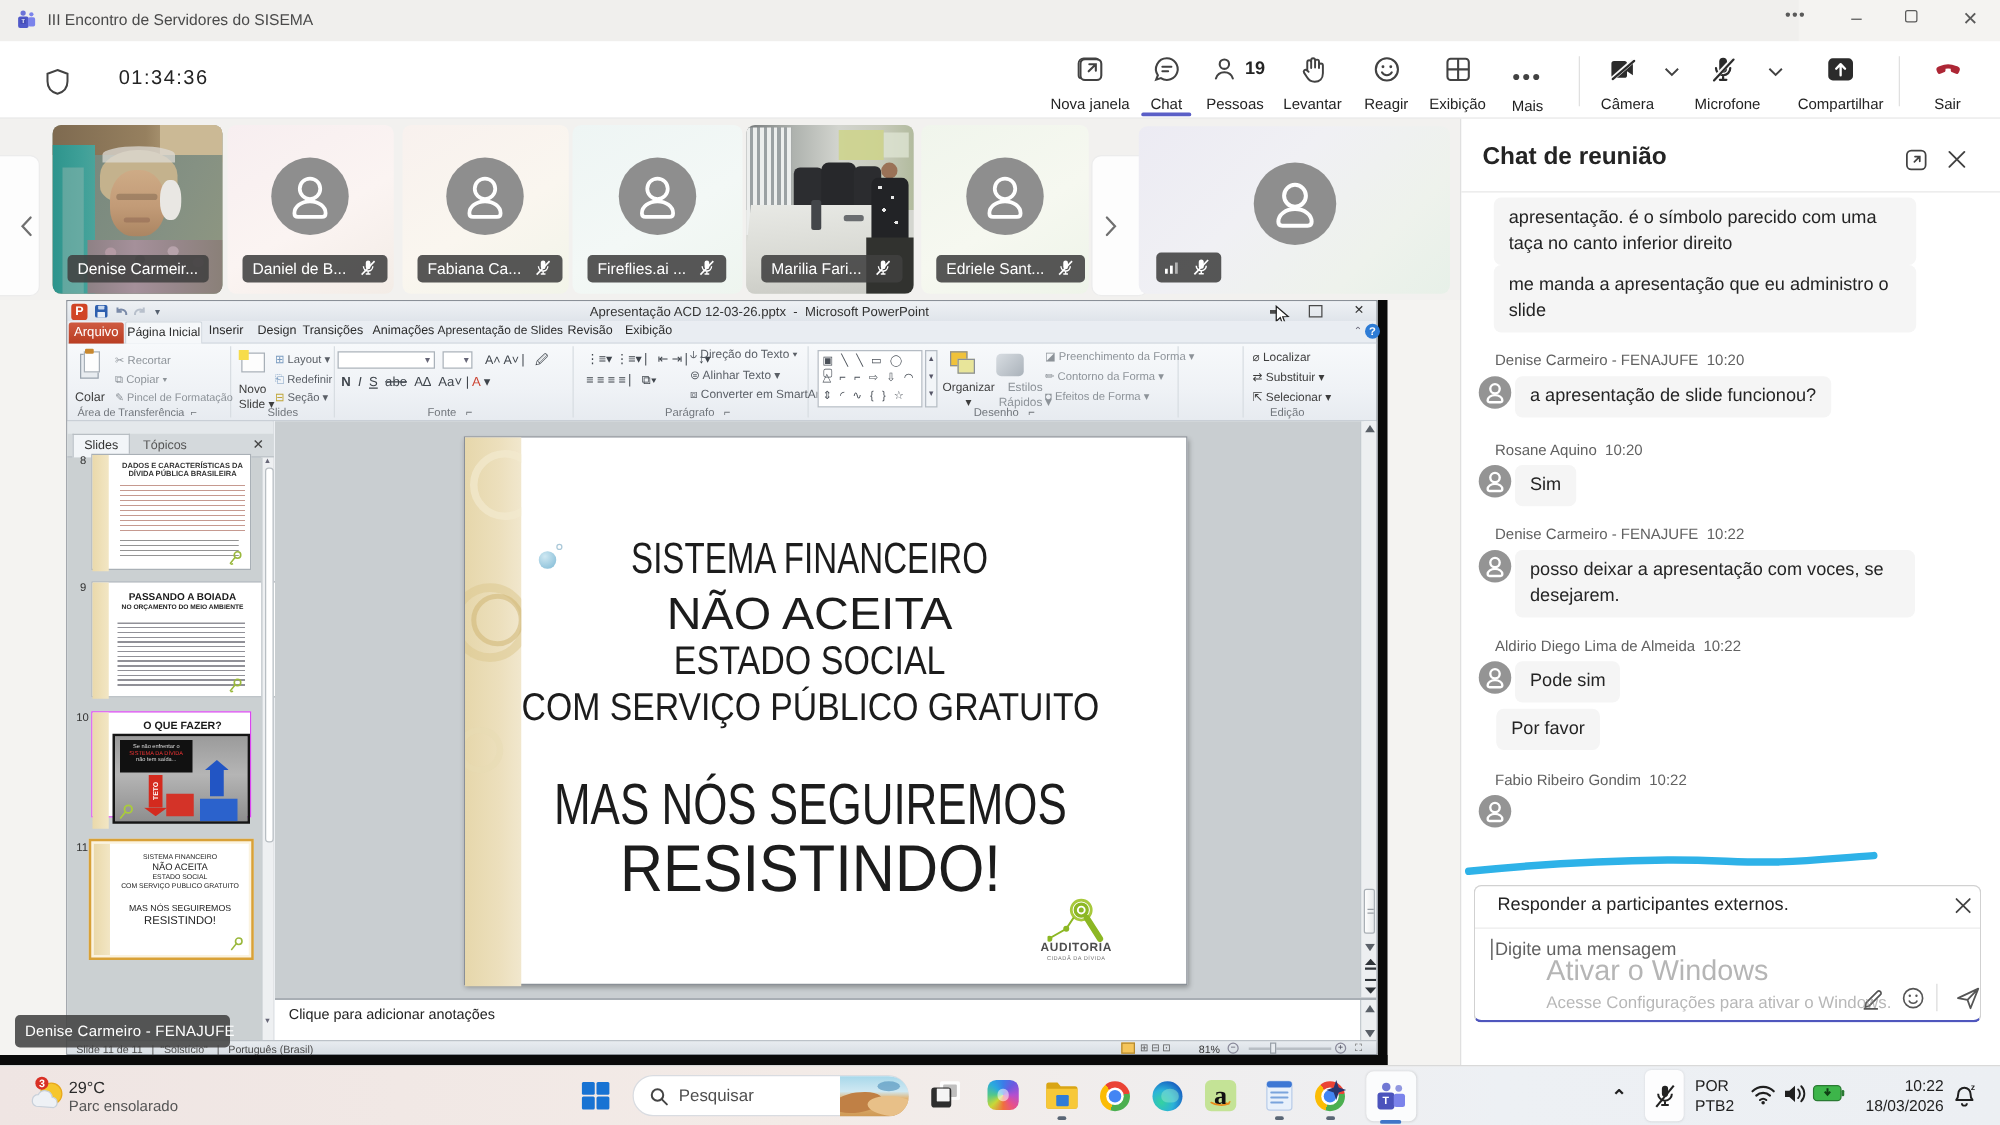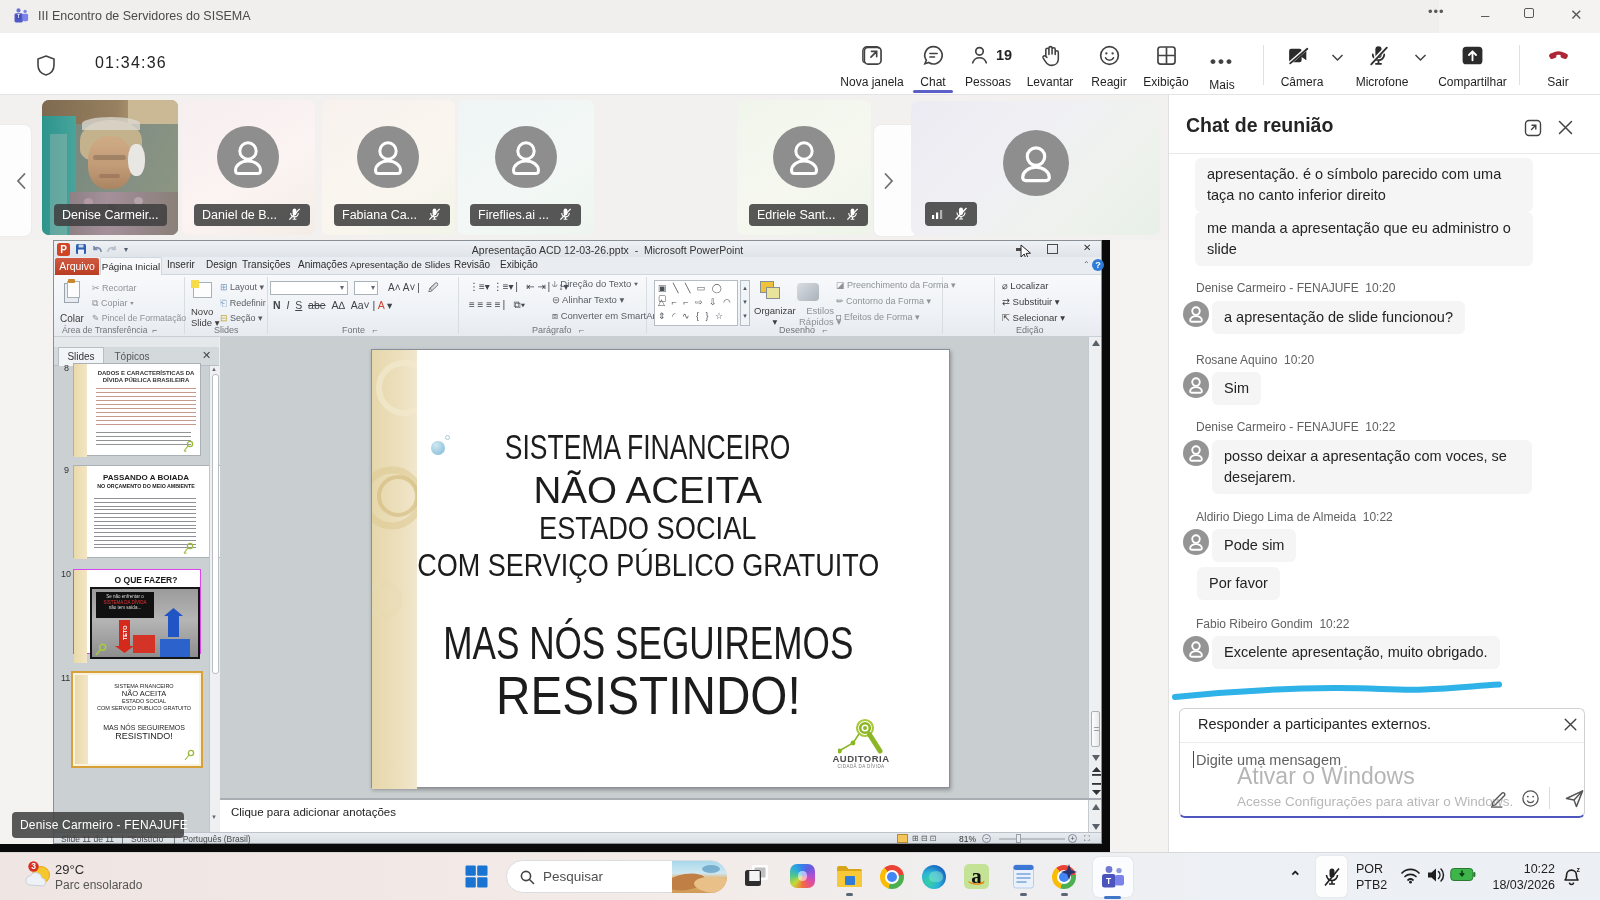--- a/index.html
+++ b/index.html
@@ -221,20 +221,45 @@
             <path d="M18.5 44.5 a12.5 9.5 0 0 1 25 0 q0 3-3 3 h-19 q-3 0-3-3 Z" fill="none" stroke="#fff" stroke-width="3"></path>
           </svg>
       </div>
       <div class="namelbl">Fireflies.ai ... <svg style="display:inline-block;vertical-align:-3px;margin-left:6px" width="15" height="15" viewBox="0 0 16 16">
             <rect x="6" y="1.5" width="4" height="7.5" rx="2" fill="#fff"></rect>
             <path d="M4 6.5 a4 4 0 0 0 8 0 M8 10.5 V13 M6 13 h4" fill="none" stroke="#fff" stroke-width="1.2"></path>
             <path d="M2.5 13.5 L13.5 2" stroke="#fff" stroke-width="1.4"></path>
           </svg></div>
     </div>
 
+    <div class="tile" style="left:597px;width:134px;background:#d4d6d0">
+      <div class="abs" style="left:0;top:0;width:134px;height:68px;background:linear-gradient(90deg,#74787a 0%,#aeb2ae 28%,#d2d4ce 55%,#c8cbbc 80%,#b2bb9e 100%)"></div>
+      <div class="abs" style="left:0;top:2px;width:36px;height:86px;background:repeating-linear-gradient(90deg,#eceeed 0px,#eceeed 3px,#9ba1a3 3px,#9ba1a3 5.5px)"></div>
+      <div class="abs" style="left:74px;top:4px;width:36px;height:24px;background:#ced489;opacity:.85"></div>
+      <div class="abs" style="left:110px;top:6px;width:20px;height:20px;background:#dde3d2;opacity:.8"></div>
+      <div class="abs" style="left:38px;top:34px;width:24px;height:32px;border-radius:5px 5px 0 0;background:#2c2d30"></div>
+      <div class="abs" style="left:60px;top:30px;width:28px;height:37px;border-radius:6px 6px 0 0;background:#27282b"></div>
+      <div class="abs" style="left:86px;top:33px;width:22px;height:33px;border-radius:5px 5px 0 0;background:#2b2c2f"></div>
+      <div class="abs" style="left:0px;top:64px;width:116px;height:71px;background:linear-gradient(175deg,#e8e9e5 0%,#d8d9d3 60%,#c9cac4 100%);transform:skewX(-6deg)"></div>
+      <div class="abs" style="left:52px;top:60px;width:8px;height:24px;background:#43464a;border-radius:2px"></div>
+      <div class="abs" style="left:78px;top:72px;width:16px;height:5px;background:#6a6d70;border-radius:2px"></div>
+      <div class="abs" style="left:108px;top:30px;width:13px;height:13px;border-radius:50%;background:#9a7257"></div>
+      <div class="abs" style="left:100px;top:42px;width:30px;height:52px;border-radius:6px 6px 0 0;background:
+        radial-gradient(3px 3px at 7px 8px,#e8e8e8 50%,transparent 51%),
+        radial-gradient(3px 3px at 17px 16px,#e8e8e8 50%,transparent 51%),
+        radial-gradient(3px 3px at 10px 26px,#e8e8e8 50%,transparent 51%),
+        radial-gradient(3px 3px at 20px 36px,#e8e8e8 50%,transparent 51%),
+        #222326"></div>
+      <div class="abs" style="left:96px;top:90px;width:38px;height:45px;background:#31322f"></div>
+      <div class="namelbl">Marilia Fari... <svg style="display:inline-block;vertical-align:-3px;margin-left:6px" width="15" height="15" viewBox="0 0 16 16">
+            <rect x="6" y="1.5" width="4" height="7.5" rx="2" fill="#fff"></rect>
+            <path d="M4 6.5 a4 4 0 0 0 8 0 M8 10.5 V13 M6 13 h4" fill="none" stroke="#fff" stroke-width="1.2"></path>
+            <path d="M2.5 13.5 L13.5 2" stroke="#fff" stroke-width="1.4"></path>
+          </svg></div>
+    </div>
 
     <div class="tile" style="left:737px;width:134px;background:linear-gradient(150deg,#f0f5ec 0%,#f6f8f0 55%,#eef4e9 100%)">
       <div class="avatar" style="left:36px;top:26px">
         <svg width="62" height="62" viewBox="0 0 62 62">
             <circle cx="31" cy="25" r="8.2" fill="none" stroke="#fff" stroke-width="3"></circle>
             <path d="M18.5 44.5 a12.5 9.5 0 0 1 25 0 q0 3-3 3 h-19 q-3 0-3-3 Z" fill="none" stroke="#fff" stroke-width="3"></path>
           </svg>
       </div>
       <div class="namelbl">Edriele Sant... <svg style="display:inline-block;vertical-align:-3px;margin-left:6px" width="15" height="15" viewBox="0 0 16 16">
             <rect x="6" y="1.5" width="4" height="7.5" rx="2" fill="#fff"></rect>
@@ -586,21 +611,20 @@
     <div class="bub" style="left:43px;top:434px;width:auto;white-space:nowrap">Pode sim</div>
     <div class="bub" style="left:28px;top:472px;width:auto;white-space:nowrap">Por favor</div>
 
     <div class="meta" style="left:27px;top:522px">Fabio Ribeiro Gondim&nbsp;&nbsp;10:22</div>
     <div class="cavatar" style="left:14px;top:541px">
         <svg width="26" height="26" viewBox="0 0 62 62">
           <circle cx="31" cy="24" r="9" fill="none" stroke="#fff" stroke-width="4.5"></circle>
           <path d="M17 46 a14 10 0 0 1 28 0 q0 3.5-3.5 3.5 h-21 q-3.5 0-3.5-3.5 Z" fill="none" stroke="#fff" stroke-width="4.5"></path>
         </svg>
       </div>
-    <div class="bub" style="left:43px;top:541px;width:auto;white-space:nowrap">Excelente apresentação, muito obrigado.</div>
 
     <svg class="abs" style="left:0px;top:580px" width="340" height="30" viewBox="0 0 340 30">
       <path d="M6 22 C 60 16.5, 110 13.5, 165 13 C 205 12.7, 225 15.5, 255 14.5 C 285 13.5, 305 11, 330 9.5" fill="none" stroke="#2eb2e8" stroke-width="6" stroke-linecap="round"></path>
     </svg>
 
     <div class="abs" style="left:10px;top:613px;width:406px;height:110px;background:#fff;border:1px solid #d1d1d1;border-bottom:2px solid #4f56bd;border-radius:6px">
       <div class="abs" style="left:18px;top:7px;font-size:14.5px;color:#242424">Responder a participantes externos.</div>
       <svg class="abs" style="left:383px;top:8px" width="15" height="15" viewBox="0 0 17 17">
           <path d="M2.5 2.5 L14.5 14.5 M14.5 2.5 L2.5 14.5" stroke="#424242" stroke-width="1.6" stroke-linecap="round"></path>
         </svg>

